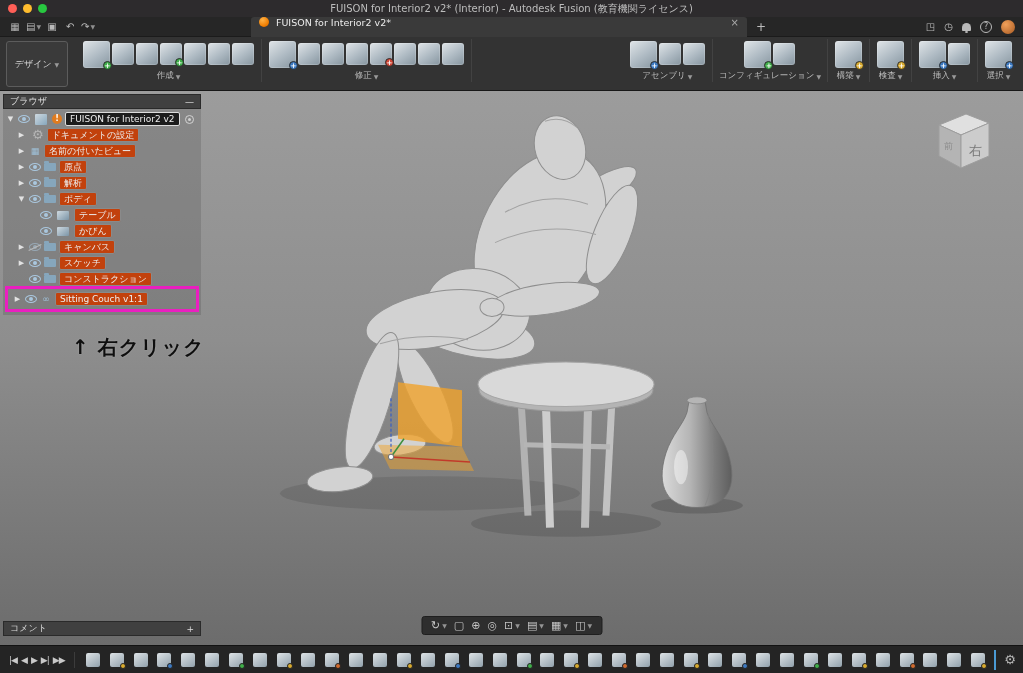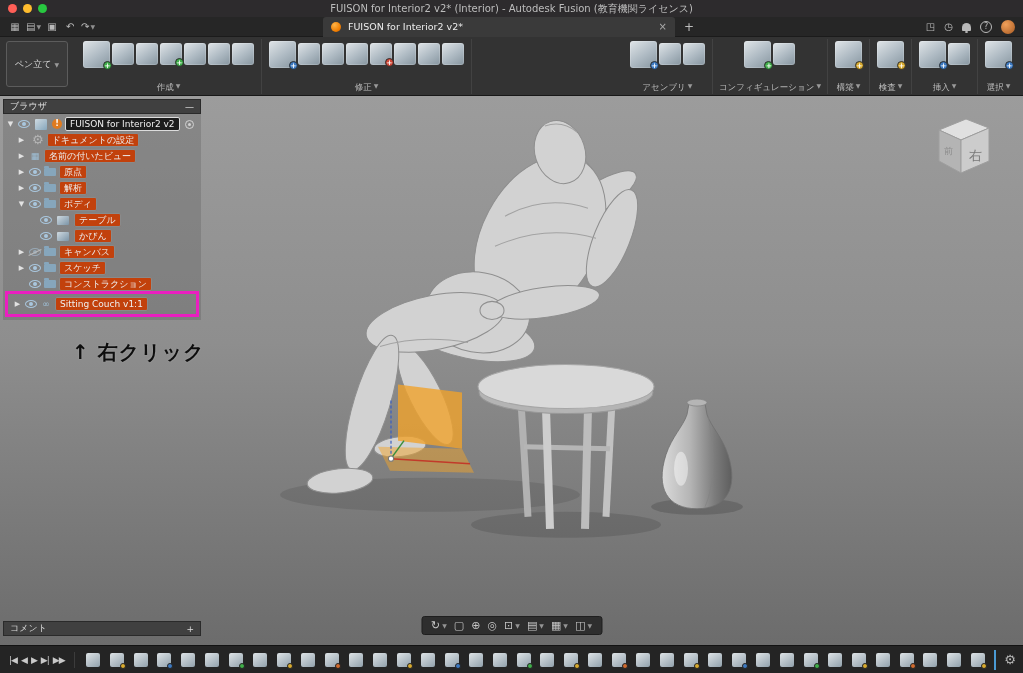--- a/index.html
+++ b/index.html
@@ -11,21 +11,21 @@
   .titlebar{height:17px;background:#2d2b2d;display:flex;align-items:center;position:relative;flex:0 0 auto}
   .lights{display:flex;gap:6px;padding-left:8px;z-index:2}
   .light{width:9px;height:9px;border-radius:50%}
   .title{position:absolute;left:0;right:0;text-align:center;font-size:10px;color:#bdbdbd}
 
   
   .topbar{height:20px;background:#262626;display:flex;align-items:center;padding:0 8px;gap:5px;flex:0 0 auto;border-bottom:1px solid #1b1b1b}
   .qicon{color:#b9b9b9;font-size:10px;min-width:14px;text-align:center;line-height:18px;display:flex;align-items:center;justify-content:center;gap:1px}
   .qicon .caret{font-size:6px;color:#8f8f8f}
   .spacer{flex:1}
-  .doc-tab{display:flex;align-items:center;gap:7px;background:#3a3a3a;height:20px;width:352px;padding:0 8px;font-size:9.5px;color:#ececec;border-radius:3px 3px 0 0}
+  .doc-tab{display:flex;align-items:flex-start;gap:7px;background:#3a3a3a;height:20px;width:496px;padding:0 8px;font-size:9.5px;color:#ececec;border-radius:3px 3px 0 0}
   .fusion-logo{width:10px;height:10px;border-radius:50%;background:radial-gradient(circle at 35% 30%,#ffb347,#f07d00 65%,#c35a00);flex:0 0 auto}
   .tab-title{white-space:nowrap}
   .tab-close{margin-left:auto;color:#a9a9a9;font-size:10px}
   .newtab{color:#bdbdbd;font-size:12px;padding:0 4px}
   .right-icons{display:flex;align-items:center;gap:9px;color:#b9b9b9;font-size:10px}
   .bell{width:9px;height:8px;border-radius:5px 5px 1px 1px;background:#b9b9b9;position:relative}
   .bell::after{content:"";position:absolute;left:3px;bottom:-2px;width:3px;height:2px;border-radius:50%;background:#b9b9b9}
   .help-circle{width:12px;height:12px;border:1px solid #b9b9b9;border-radius:50%;font-size:8px;line-height:10px;text-align:center}
   .avatar{width:14px;height:14px;border-radius:50%;background:radial-gradient(circle at 35% 32%,#f0a05a,#a85a22)}
 
@@ -38,21 +38,21 @@
   .rtab{font-size:9px;color:#b5b5b5;padding:2px 9px 3px 9px;border-radius:2px 2px 0 0;white-space:nowrap}
   .rtab.active{background:#474747;color:#fff}
   .rtools{display:flex;align-items:stretch}
   .rgroup{display:flex;flex-direction:column;align-items:center;padding:1px 6px 0 6px;border-right:1px solid #424242}
   .rgroup.push{margin-left:auto}
   .rgroup:last-child{border-right:none}
   .ricons{display:flex;align-items:center;height:28px}
   .tool{width:22px;height:22px;margin:0 1px;border-radius:3px;background:linear-gradient(145deg,#e0e5e8 0%,#adb9c2 55%,#86959f 100%);position:relative;box-shadow:inset 0 0 0 1px rgba(255,255,255,.18)}
   .tool.lg{width:27px;height:27px}
   .tool .acc{position:absolute;right:-2px;bottom:-2px;width:9px;height:9px;border-radius:50%;border:1px solid #2c2c2c;color:#fff;font-size:7px;line-height:8px;text-align:center;font-weight:bold}
-  .rlabel{font-size:8.5px;color:#bdbdbd;margin-top:14px;white-space:nowrap;display:flex;gap:2px}
+  .rlabel{font-size:8.5px;color:#bdbdbd;margin-top:2px;white-space:nowrap;display:flex;align-items:center;gap:2px}
   .rlabel .caret{font-size:6px;color:#9a9a9a}
 
   
   .viewport{flex:1;position:relative;background:#8d8d8d;overflow:hidden}
   svg.scene{position:absolute;inset:0;width:100%;height:100%}
 
   
   .browser{position:absolute;top:3px;left:3px;width:198px;z-index:5}
   .bheader{height:15px;background:#404040;display:flex;align-items:center;justify-content:space-between;font-size:9px;color:#e2e2e2;padding:0 6px;border:1px solid #2a2a2a}
   .btree{background:rgba(90,90,90,0.30);padding:2px 0 4px 0}
@@ -128,21 +128,21 @@
         <span>◳</span>
         <span>◷</span>
       <span class="bell"></span>
       <span class="help-circle">?</span>
       <span class="avatar"></span>
     </div>
   </div>
 
   <div class="ribbon">
     <div class="workspace">
-      <span>ペン立て</span>
+      <span>デザイン</span>
       <span class="caret">▼</span>
     </div>
     <div class="ribbon-main">
       <div class="rtools" id="ribbon-tools">
           <div class="rgroup">
             <div class="ricons">
               <div class="tool lg">
                 <span class="acc" style="background: rgb(63, 174, 73);">+</span>
               </div>
               <div class="tool"></div>

